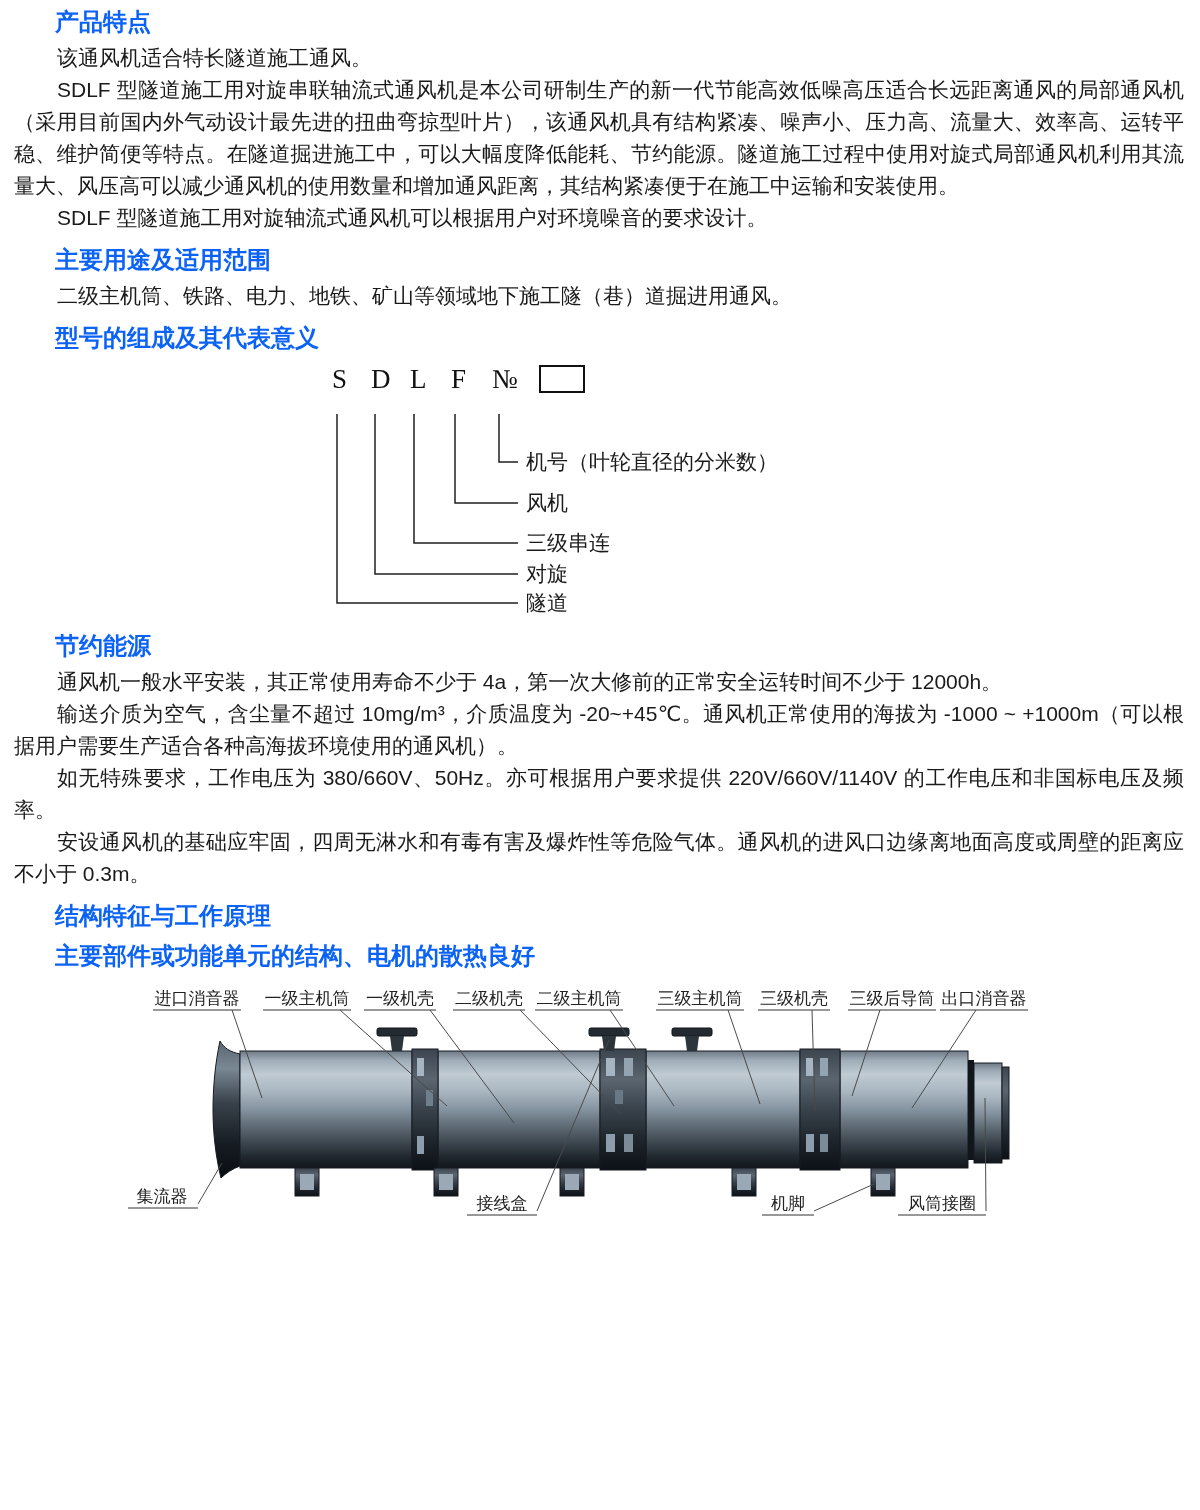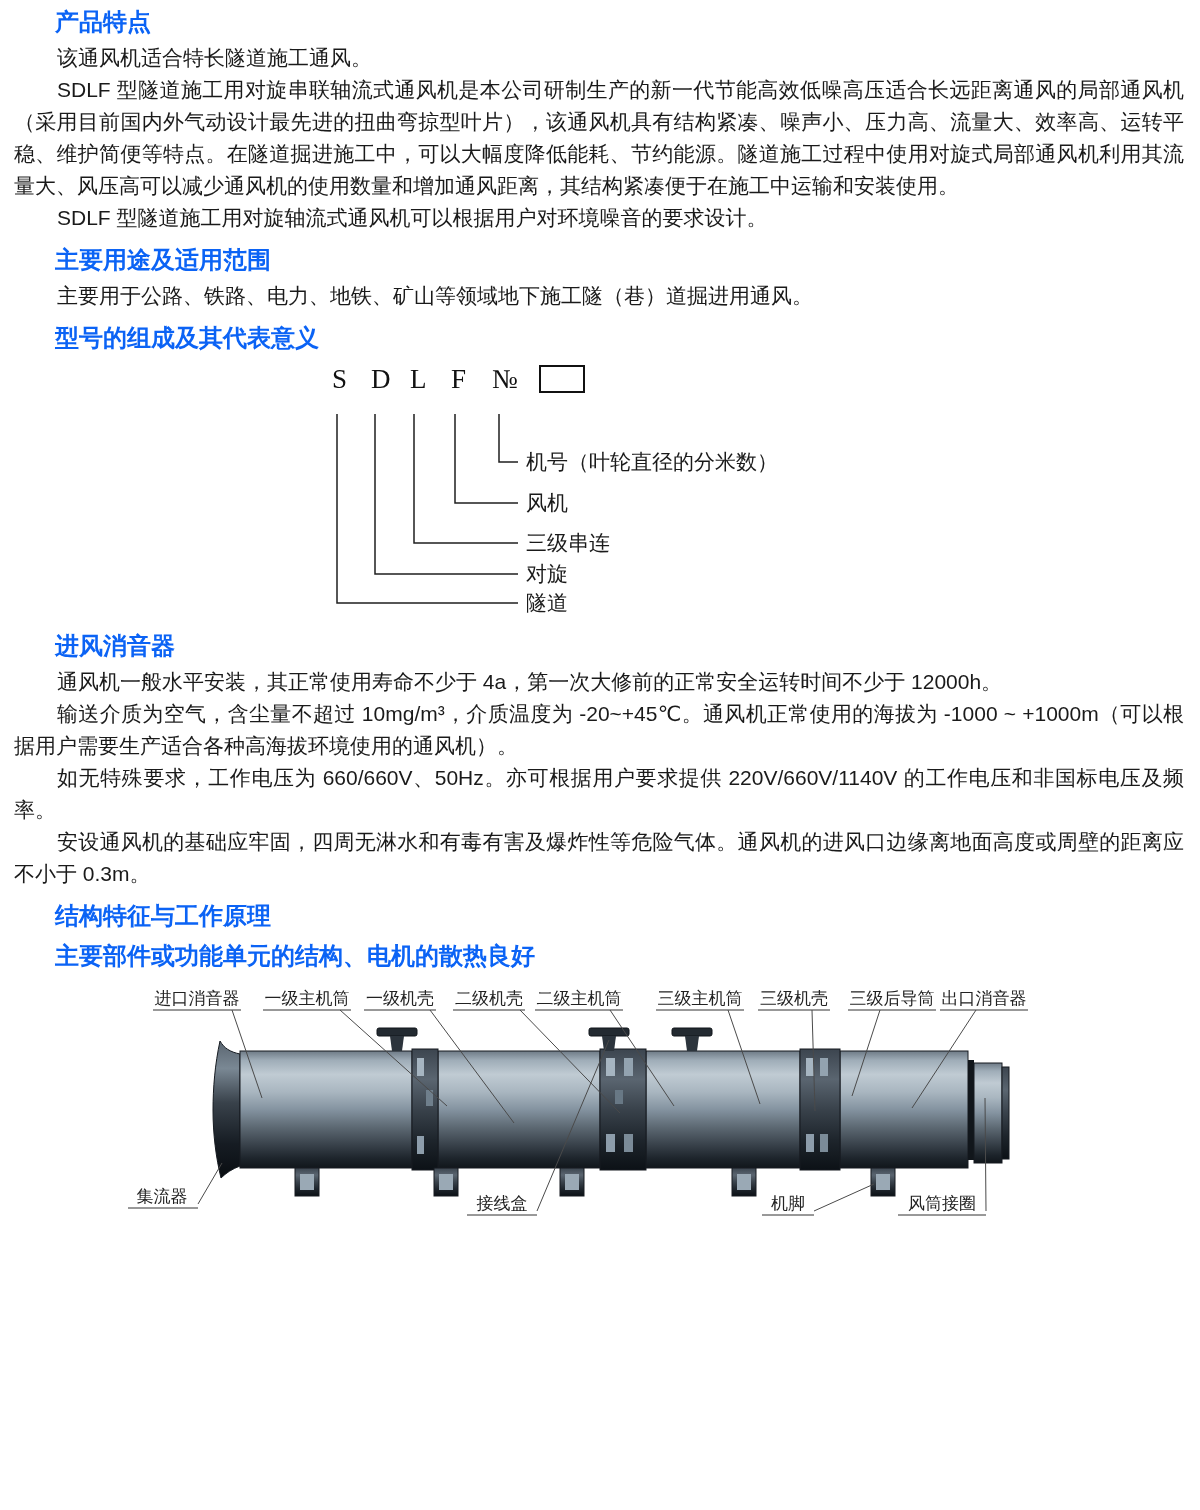--- a/index.html
+++ b/index.html
@@ -34,21 +34,21 @@
 <body>
 
 <div class="page">
 
   <h2 class="sec">产品特点</h2>
   <p class="body">该通风机适合特长隧道施工通风。</p>
   <p class="body">SDLF 型隧道施工用对旋串联轴流式通风机是本公司研制生产的新一代节能高效低噪高压适合长远距离通风的局部通风机（采用目前国内外气动设计最先进的扭曲弯掠型叶片），该通风机具有结构紧凑、噪声小、压力高、流量大、效率高、运转平稳、维护简便等特点。在隧道掘进施工中，可以大幅度降低能耗、节约能源。隧道施工过程中使用对旋式局部通风机利用其流量大、风压高可以减少通风机的使用数量和增加通风距离，其结构紧凑便于在施工中运输和安装使用。</p>
   <p class="body">SDLF 型隧道施工用对旋轴流式通风机可以根据用户对环境噪音的要求设计。</p>
 
   <h2 class="sec">主要用途及适用范围</h2>
-  <p class="body">主要用于公路、铁路、电力、地铁、矿山等领域地下施工隧（巷）道掘进用通风。</p>
+  <p class="body">二级主机筒、铁路、电力、地铁、矿山等领域地下施工隧（巷）道掘进用通风。</p>
 
   <h2 class="sec">型号的组成及其代表意义</h2>
 
   <div class="model-wrap">
     <svg class="model-svg" width="620" height="258" viewBox="0 0 620 258">
 
       <text class="ltr" x="44" y="30">S</text>
       <text class="ltr" x="83" y="30">D</text>
       <text class="ltr" x="122" y="30">L</text>
       <text class="ltr" x="163" y="30">F</text>
@@ -62,24 +62,24 @@
       <polyline points="49,56 49,245 230,245" fill="none" stroke="#1f1f1f" stroke-width="1.5"></polyline>
 
       <text class="cjk" x="238" y="111">机号（叶轮直径的分米数）</text>
       <text class="cjk" x="238" y="152">风机</text>
       <text class="cjk" x="238" y="192">三级串连</text>
       <text class="cjk" x="238" y="223">对旋</text>
       <text class="cjk" x="238" y="252">隧道</text>
     </svg>
   </div>
 
-  <h2 class="sec">进风消音器</h2>
+  <h2 class="sec">节约能源</h2>
   <p class="body">通风机一般水平安装，其正常使用寿命不少于 4a，第一次大修前的正常安全运转时间不少于 12000h。</p>
   <p class="body">输送介质为空气，含尘量不超过 10mg/m³，介质温度为 -20~+45℃。通风机正常使用的海拔为 -1000 ~ +1000m（可以根据用户需要生产适合各种高海拔环境使用的通风机）。</p>
-  <p class="body">如无特殊要求，工作电压为 660/660V、50Hz。亦可根据用户要求提供 220V/660V/1140V 的工作电压和非国标电压及频率。</p>
+  <p class="body">如无特殊要求，工作电压为 380/660V、50Hz。亦可根据用户要求提供 220V/660V/1140V 的工作电压和非国标电压及频率。</p>
   <p class="body">安设通风机的基础应牢固，四周无淋水和有毒有害及爆炸性等危险气体。通风机的进风口边缘离地面高度或周壁的距离应不小于 0.3m。</p>
 
   <h2 class="sec">结构特征与工作原理</h2>
 
   <h2 class="sec">主要部件或功能单元的结构、电机的散热良好</h2>
 
   <div class="figure-wrap">
     <svg class="machine-svg" width="970" height="278" viewBox="0 0 970 278">
       <defs>
         <linearGradient id="gCyl" x1="0" y1="0" x2="0" y2="1">

